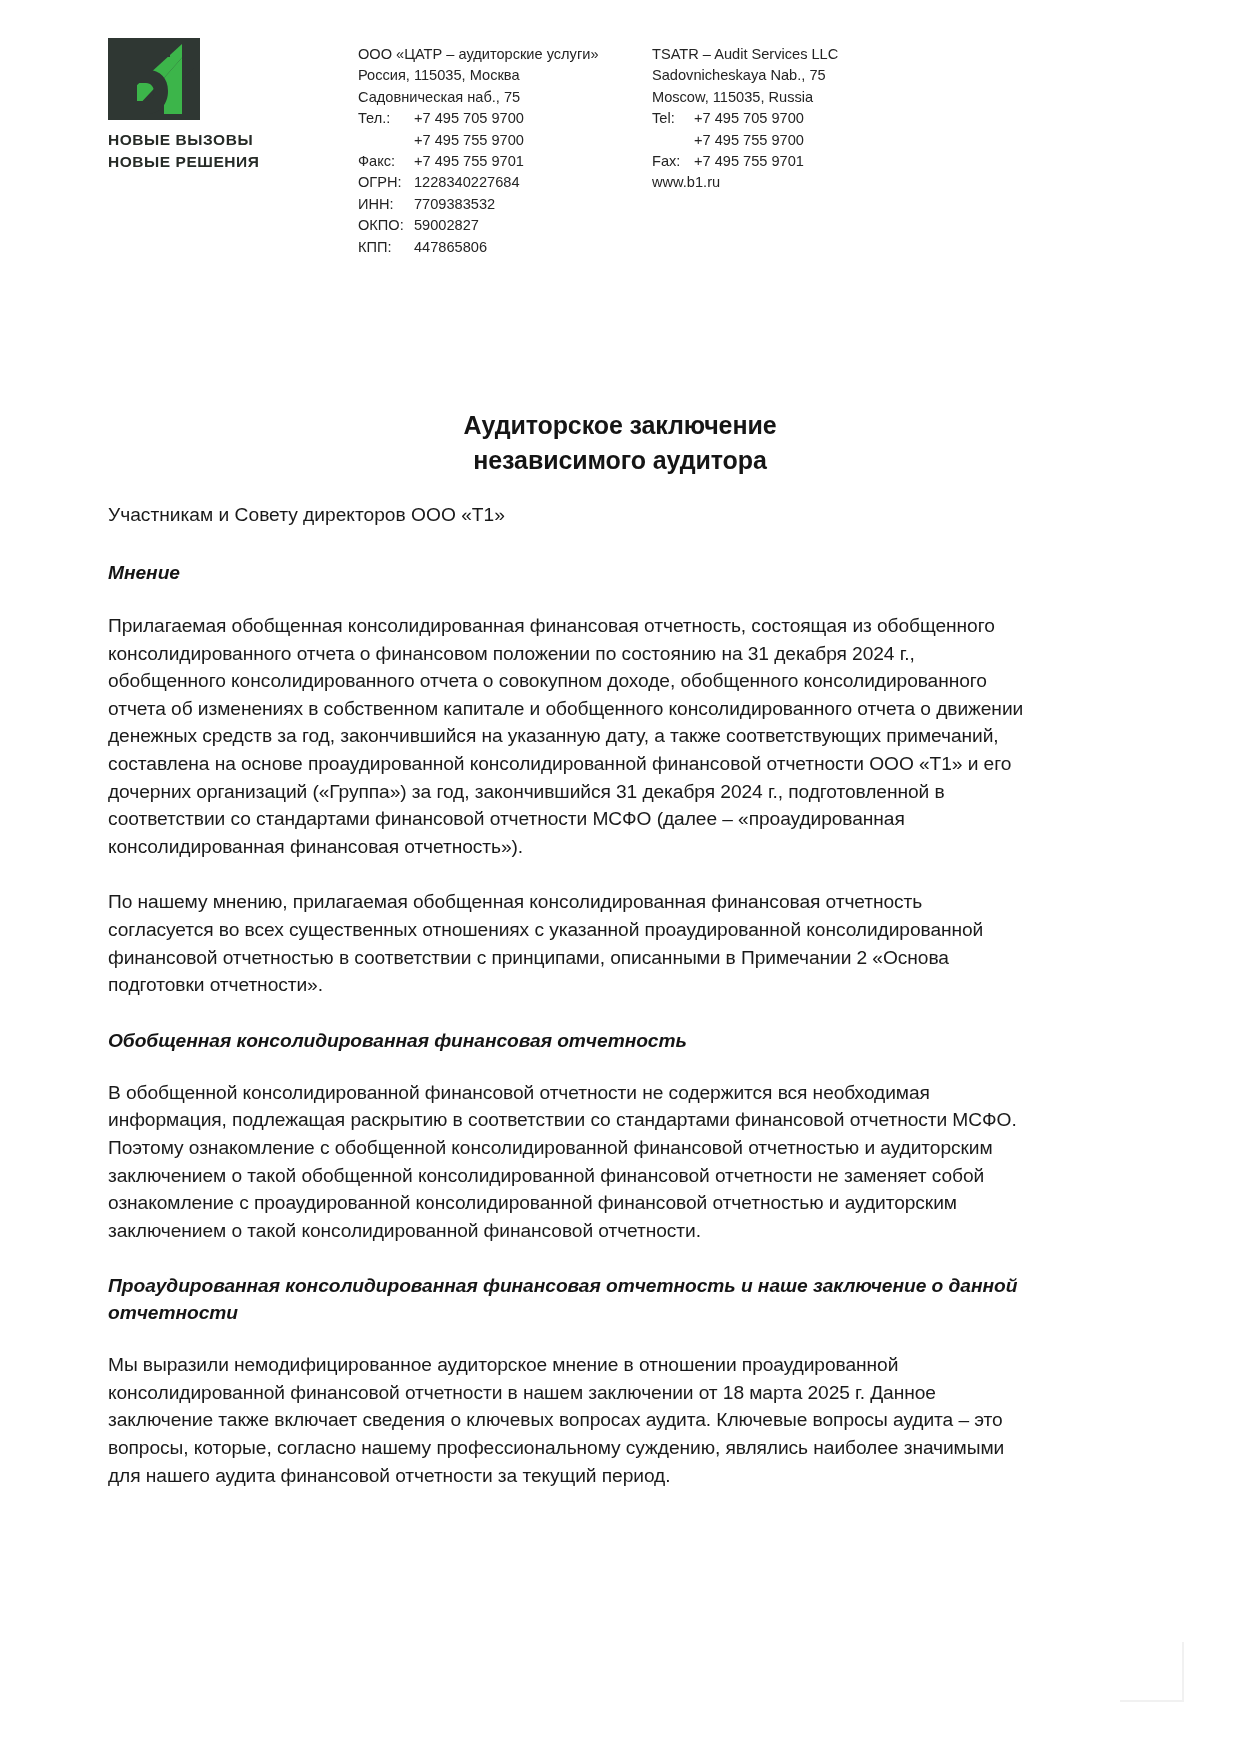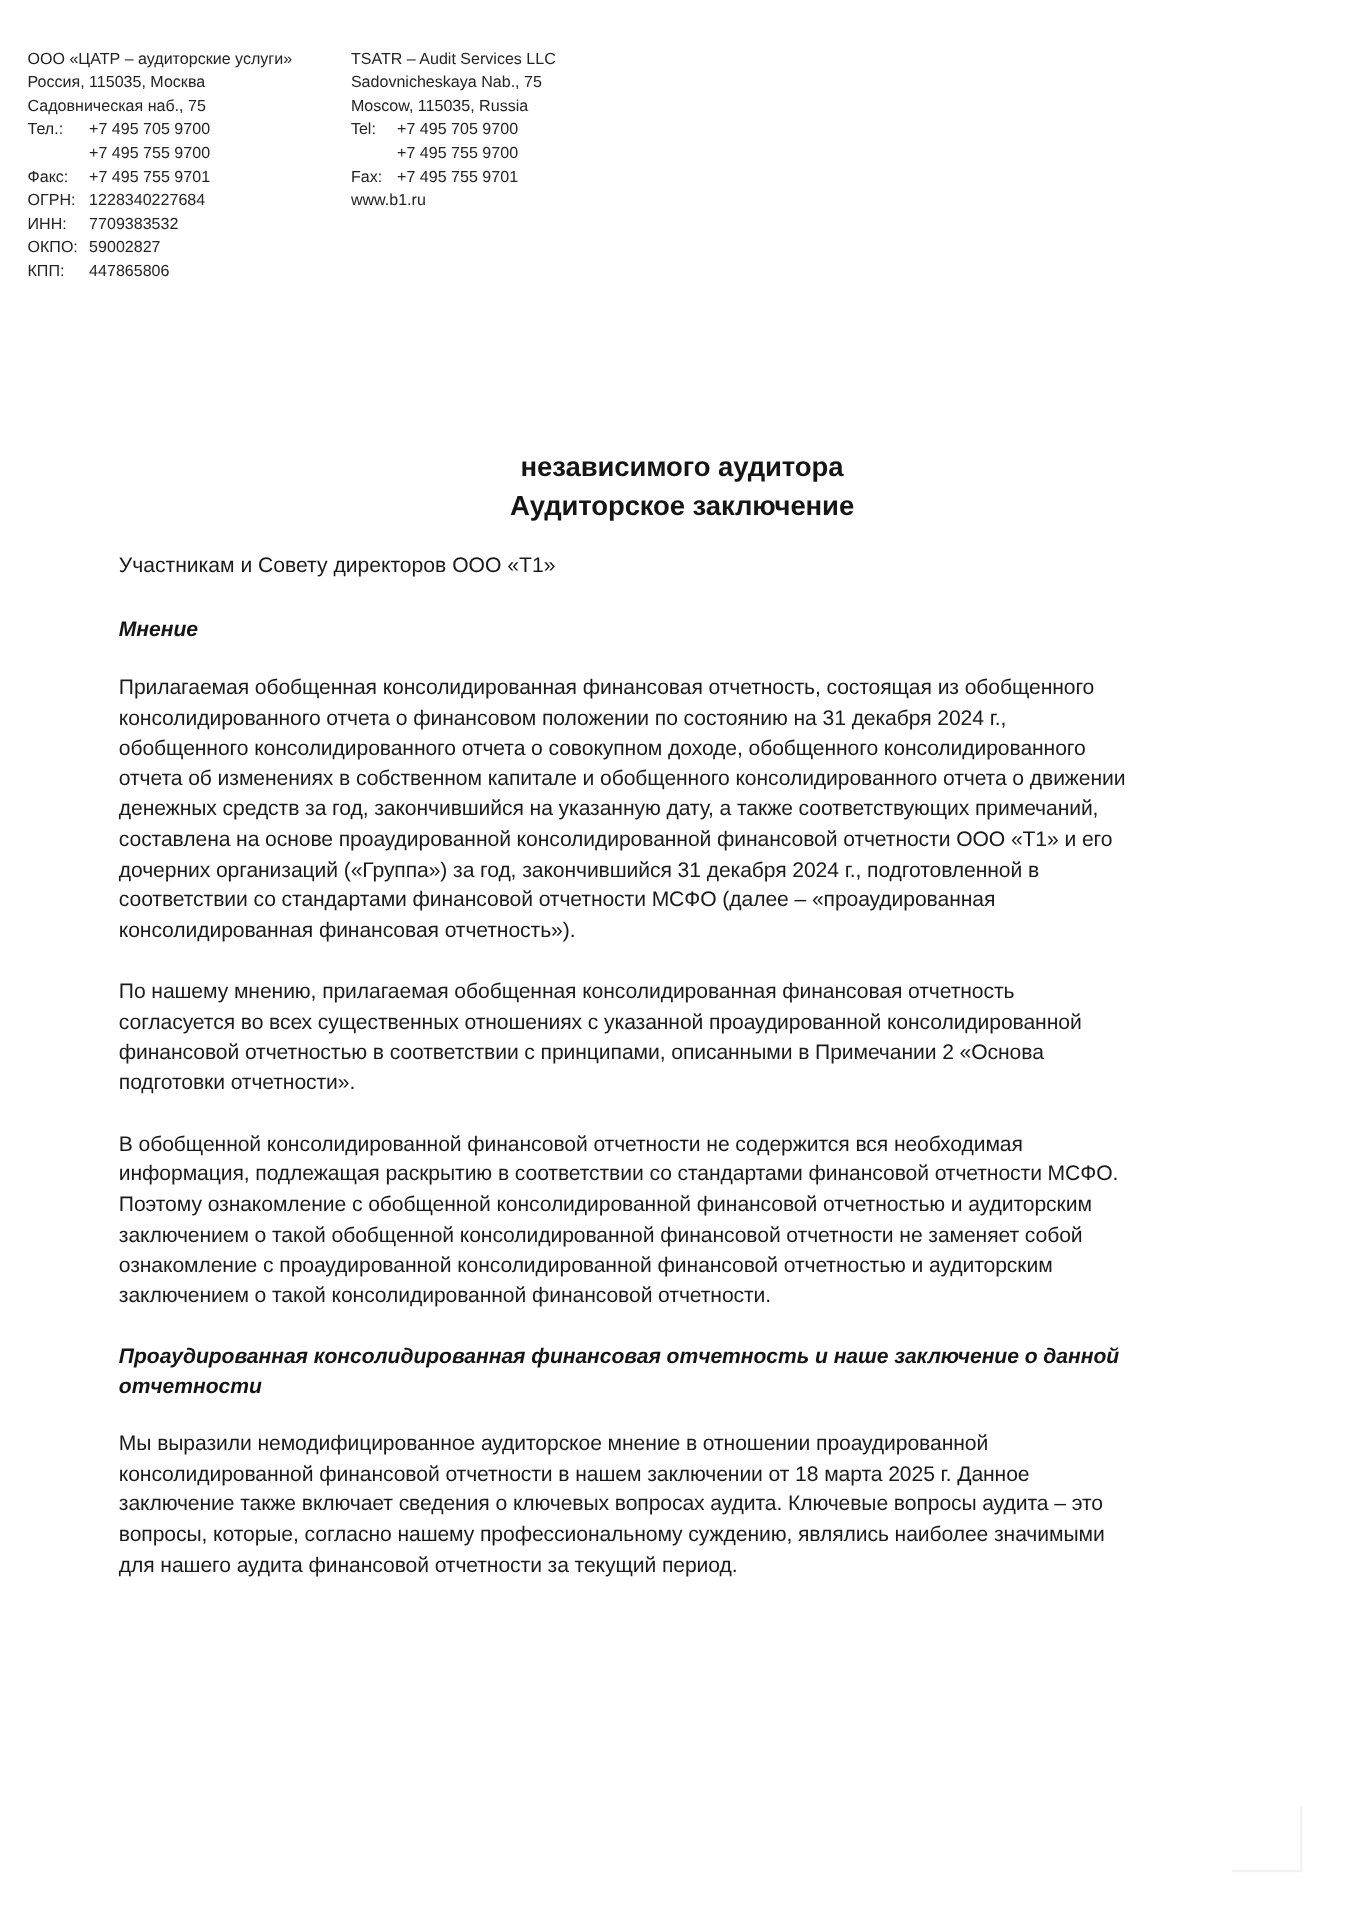--- a/index.html
+++ b/index.html
@@ -140,20 +140,36 @@
     opacity: 0.85;
   }
 </style>
 </head>
 <body>
 
 <div class="page">
 
   <div class="letterhead">
 
+    <div class="brand-block">
+      <svg class="logo-mark" viewBox="0 0 92 82" aria-hidden="true">
+        <rect x="0" y="0" width="92" height="82" fill="#2f3733"></rect>
+
+        <polygon points="86,6 86,76 56,76 56,40" fill="#3cb54a"></polygon>
+        <polygon points="86,6 56,40 28,70 28,48 74,6" fill="#3cb54a"></polygon>
+
+        <path d="M14 6 H62 V19 H29 V32 H40 C52 32 60 40 60 53 C60 66 52 76 38 76 H14 Z
+                 M29 45 V63 H38 C43 63 46 59 46 54 C46 49 43 45 38 45 Z" fill="#2f3733"></path>
+
+        <rect x="74" y="6" width="12" height="70" fill="#2f3733"></rect>
+        <polygon points="74,6 86,6 86,30 74,42" fill="#2f3733"></polygon>
+      </svg>
+      <div class="brand-tagline">НОВЫЕ ВЫЗОВЫ
+НОВЫЕ РЕШЕНИЯ</div>
+    </div>
 
     <div class="contact-columns">
 
       <div class="contact-col ru">
         <div class="contact-line plain">ООО «ЦАТР – аудиторские услуги»</div>
         <div class="contact-line plain">Россия, 115035, Москва</div>
         <div class="contact-line plain">Садовническая наб., 75</div>
         <div class="contact-line">
           <span class="lbl">Тел.:</span>
           <span class="val">+7 495 705 9700</span>
@@ -200,32 +216,33 @@
           <span class="lbl">Fax:</span>
           <span class="val">+7 495 755 9701</span>
         </div>
         <div class="contact-line plain">www.b1.ru</div>
       </div>
 
     </div>
   </div>
 
   <div class="doc-title">
+    <div>Аудиторское заключение</div>
     <div>независимого аудитора</div>
-    <div>Аудиторское заключение</div>
   </div>
 
   <div class="content">
 
     <div class="addressee">Участникам и Совету директоров ООО «Т1»</div>
 
     <h2 class="section-heading">Мнение</h2>
     <p class="body-text">Прилагаемая обобщенная консолидированная финансовая отчетность, состоящая из обобщенного консолидированного отчета о финансовом положении по состоянию на 31 декабря 2024 г., обобщенного консолидированного отчета о совокупном доходе, обобщенного консолидированного отчета об изменениях в собственном капитале и обобщенного консолидированного отчета о движении денежных средств за год, закончившийся на указанную дату, а также соответствующих примечаний, составлена на основе проаудированной консолидированной финансовой отчетности ООО «Т1» и его дочерних организаций («Группа») за год, закончившийся 31 декабря 2024 г., подготовленной в соответствии со стандартами финансовой отчетности МСФО (далее – «проаудированная консолидированная финансовая отчетность»).</p>
     <p class="body-text">По нашему мнению, прилагаемая обобщенная консолидированная финансовая отчетность согласуется во всех существенных отношениях с указанной проаудированной консолидированной финансовой отчетностью в соответствии с принципами, описанными в Примечании 2 «Основа подготовки отчетности».</p>
 
+    <h2 class="section-heading tight">Обобщенная консолидированная финансовая отчетность</h2>
     <p class="body-text">В обобщенной консолидированной финансовой отчетности не содержится вся необходимая информация, подлежащая раскрытию в соответствии со стандартами финансовой отчетности МСФО. Поэтому ознакомление с обобщенной консолидированной финансовой отчетностью и аудиторским заключением о такой обобщенной консолидированной финансовой отчетности не заменяет собой ознакомление с проаудированной консолидированной финансовой отчетностью и аудиторским заключением о такой консолидированной финансовой отчетности.</p>
 
     <h2 class="section-heading tight">Проаудированная консолидированная финансовая отчетность и наше заключение о данной отчетности</h2>
     <p class="body-text">Мы выразили немодифицированное аудиторское мнение в отношении проаудированной консолидированной финансовой отчетности в нашем заключении от 18 марта 2025 г. Данное заключение также включает сведения о ключевых вопросах аудита. Ключевые вопросы аудита – это вопросы, которые, согласно нашему профессиональному суждению, являлись наиболее значимыми для нашего аудита финансовой отчетности за текущий период.</p>
 
   </div>
 
   <div class="scan-artifact"></div>
 
 </div>

